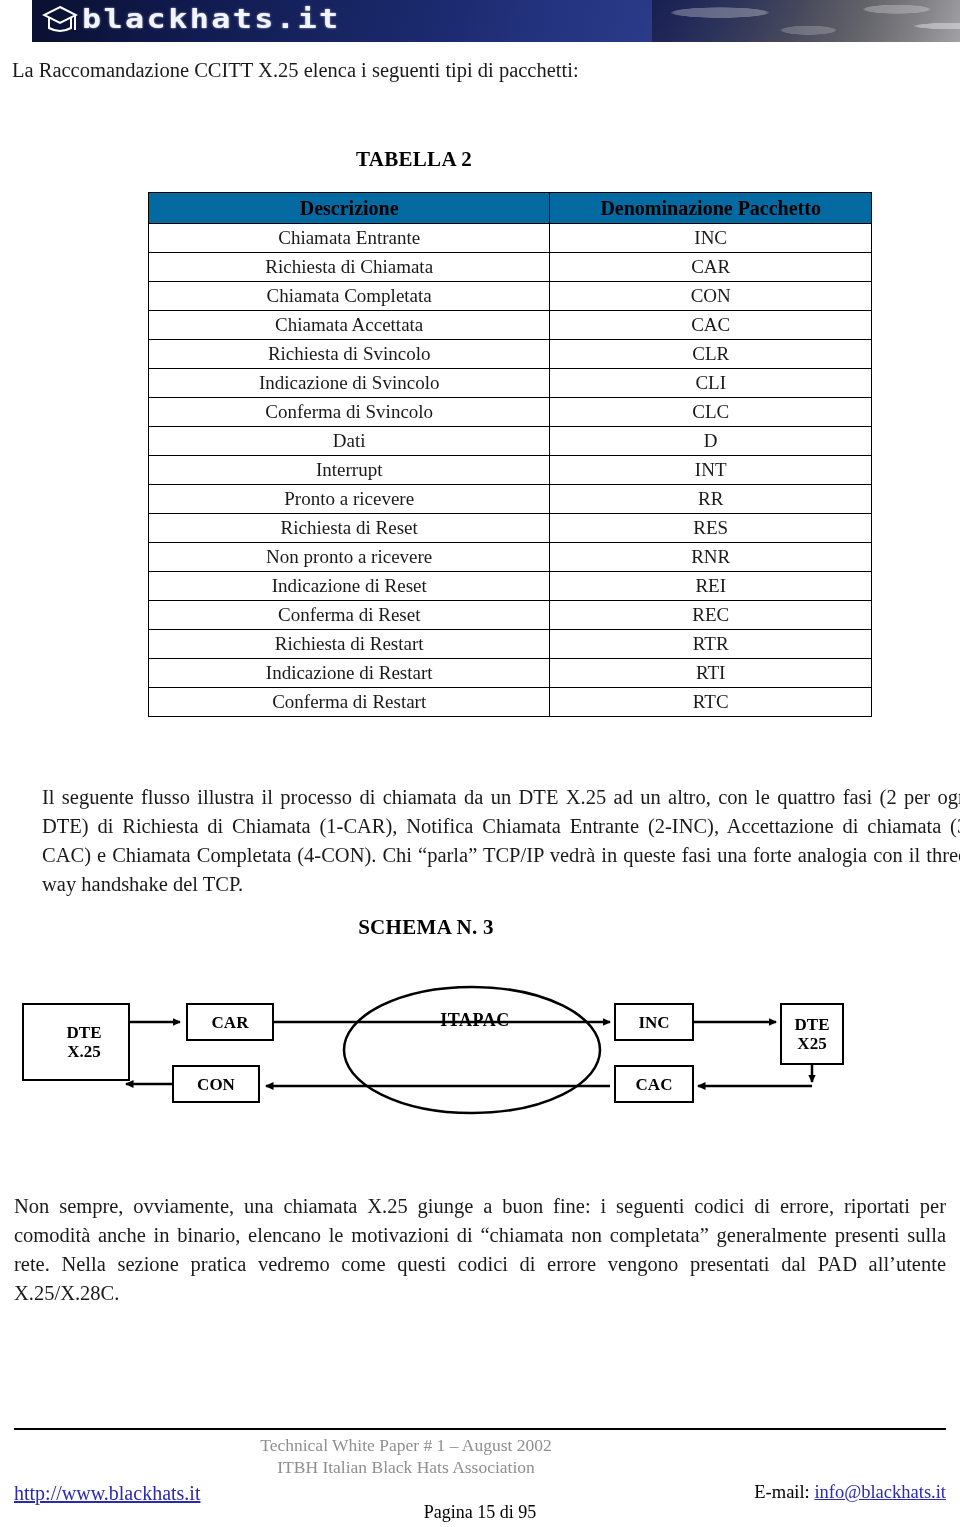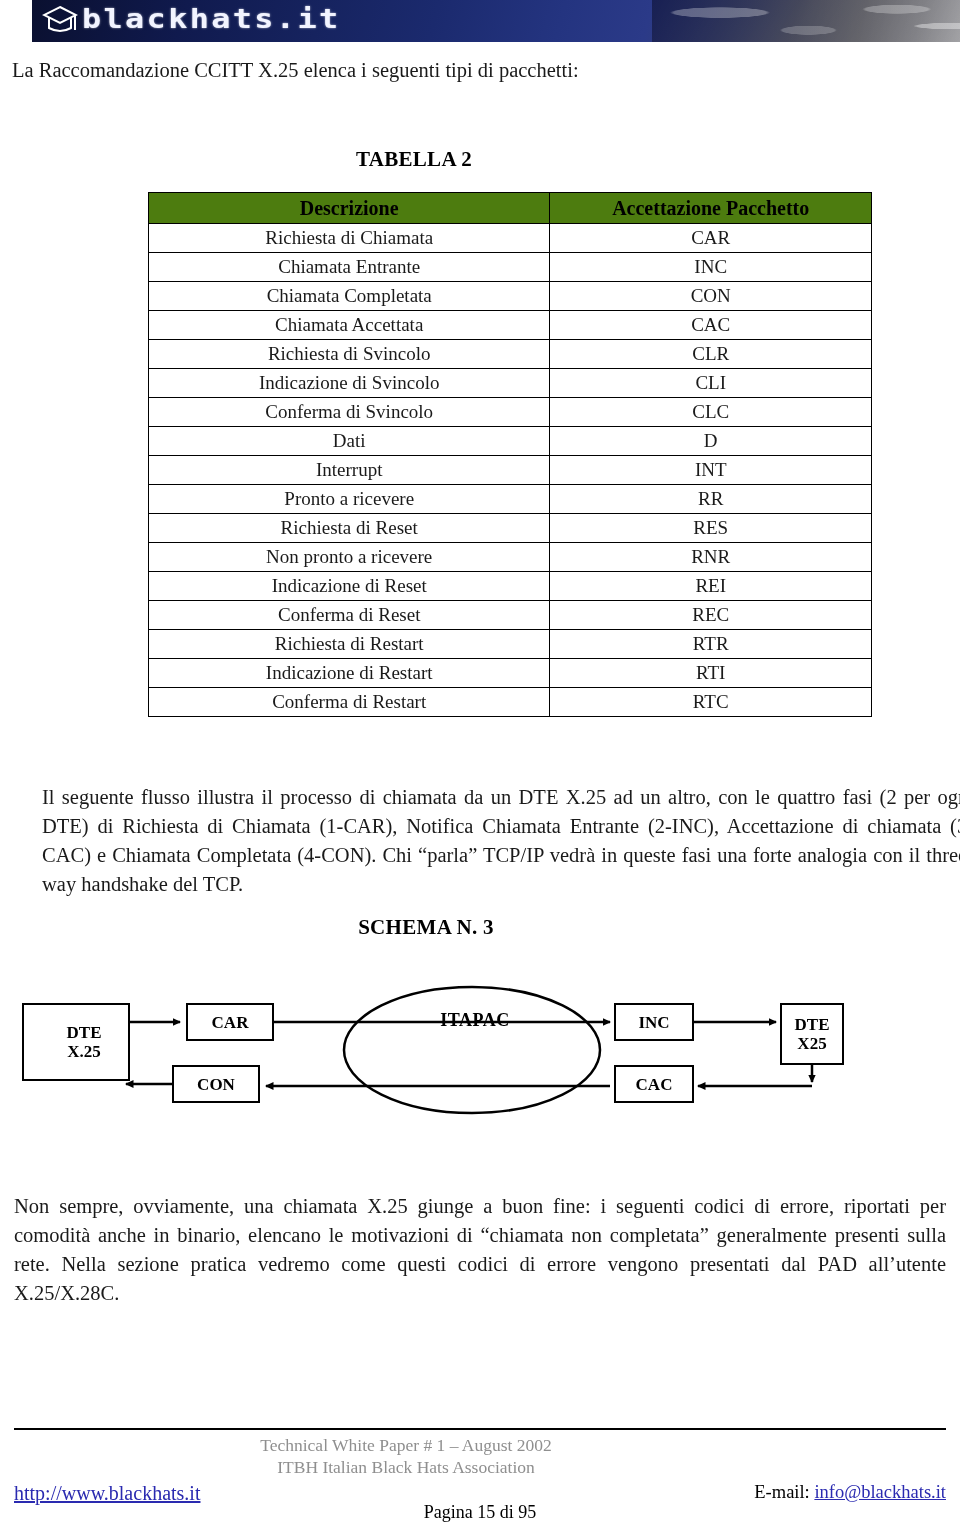--- a/index.html
+++ b/index.html
@@ -107,21 +107,21 @@
   #packet-table td {
     border: 1px solid #000;
     text-align: center;
     padding: 0;
     height: 28px;
     line-height: 28px;
     font-weight: normal;
     color: #1a1a1a;
   }
   #packet-table thead th {
-    background: #4d7c0f;
+    background: #0369a1;
     font-weight: bold;
     font-size: 20px;
     height: 30px;
     line-height: 30px;
     color: #000;
   }
   #packet-table col.c-desc { width: 402px; }
   #packet-table col.c-name { width: 322px; }
 
   
@@ -220,31 +220,31 @@
 <div class="heading" id="tabella-title">TABELLA 2</div>
 
 <table id="packet-table">
   <colgroup>
     <col class="c-desc">
     <col class="c-name">
   </colgroup>
   <thead>
     <tr>
       <th>Descrizione</th>
-      <th>Accettazione Pacchetto</th>
+      <th>Denominazione Pacchetto</th>
     </tr>
   </thead>
   <tbody id="packet-rows">
       <tr>
+        <td>Chiamata Entrante</td>
+        <td>INC</td>
+      </tr>
+      <tr>
         <td>Richiesta di Chiamata</td>
         <td>CAR</td>
-      </tr>
-      <tr>
-        <td>Chiamata Entrante</td>
-        <td>INC</td>
       </tr>
       <tr>
         <td>Chiamata Completata</td>
         <td>CON</td>
       </tr>
       <tr>
         <td>Chiamata Accettata</td>
         <td>CAC</td>
       </tr>
       <tr>

